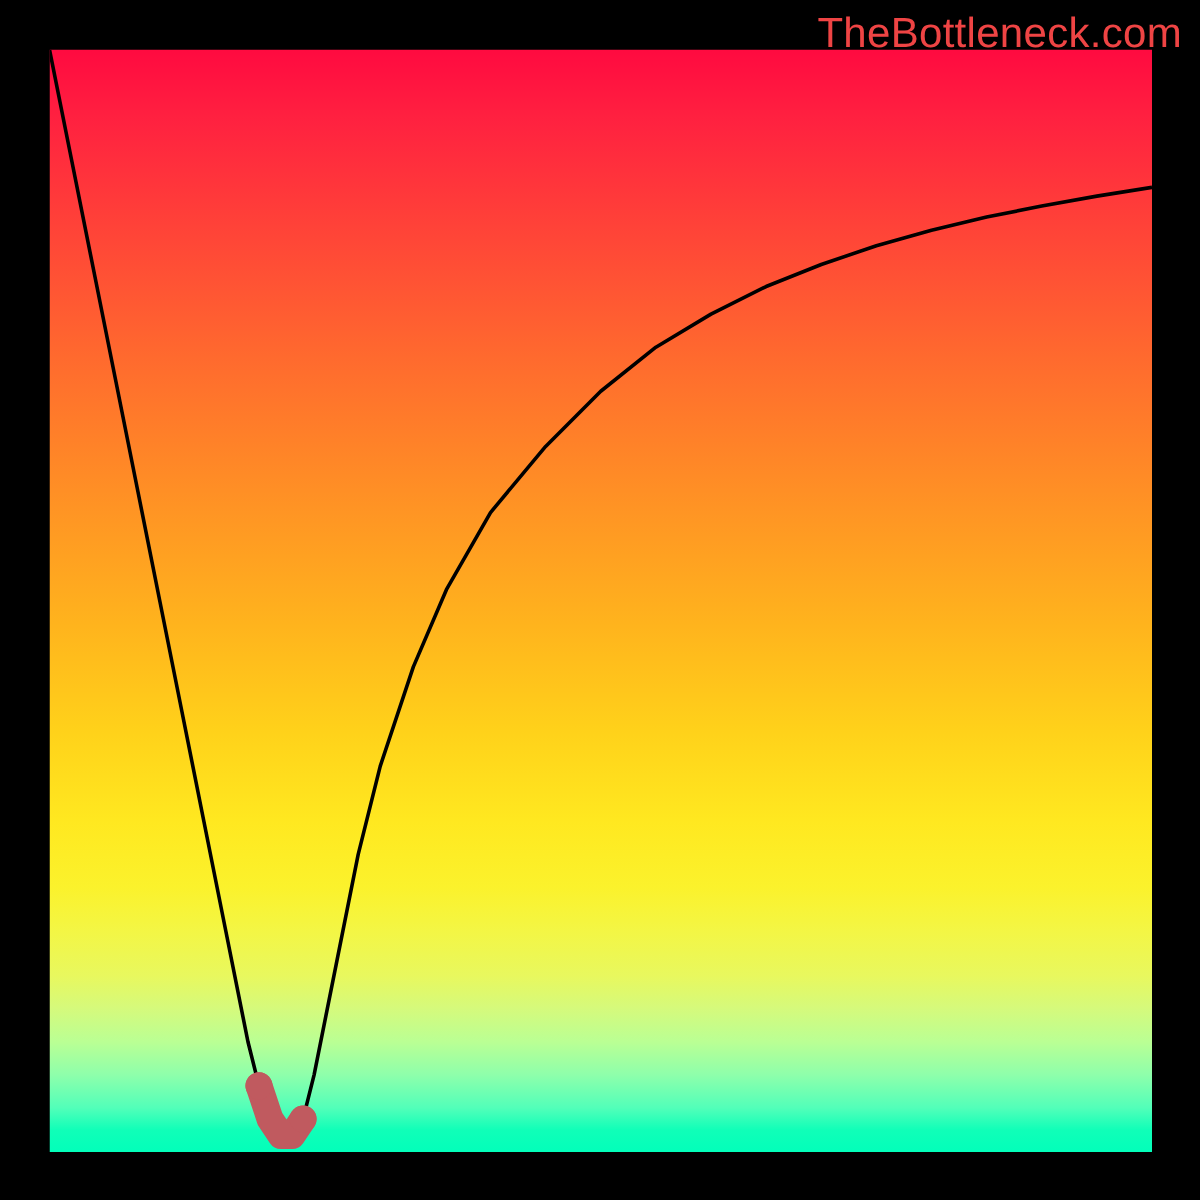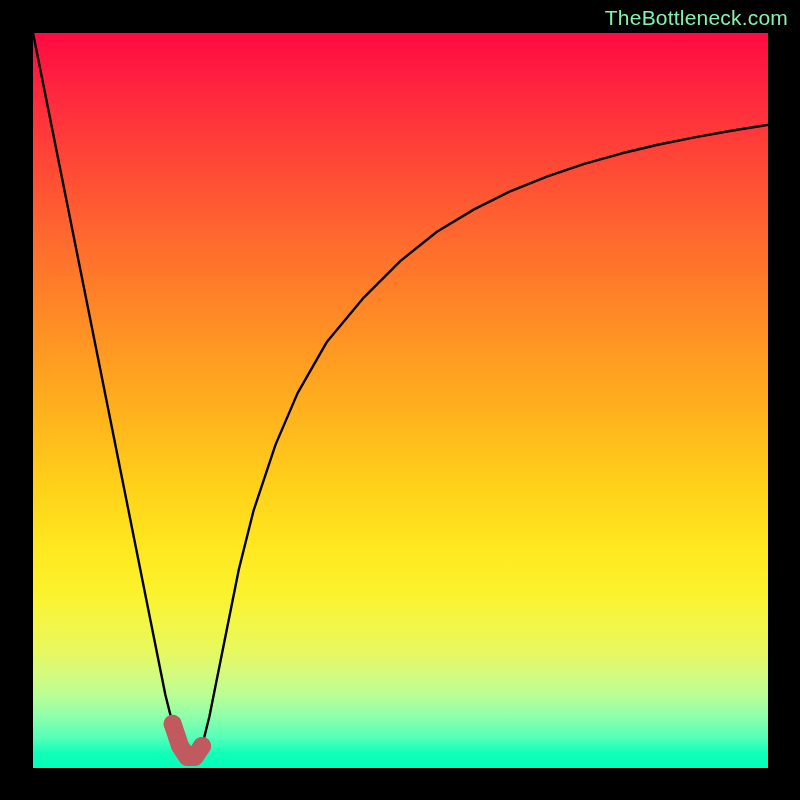--- a/index.html
+++ b/index.html
@@ -47,22 +47,22 @@
       #8effab 93%,
       #52ffb9 96%,
       #10ffb8 98%,
       #02ffba 100%
     );
   }
   .watermark {
     position: absolute;
     top: 6px;
     right: 12px;
-    color: #86efac;
-    font-size: 21px;
+    color: #ef4444;
+    font-size: 28px;
     letter-spacing: 0.2px;
     font-family: Arial, Helvetica, sans-serif;
   }
   svg.curves {
     position: absolute;
     top: 0;
     left: 0;
   }
 </style>
 </head>

